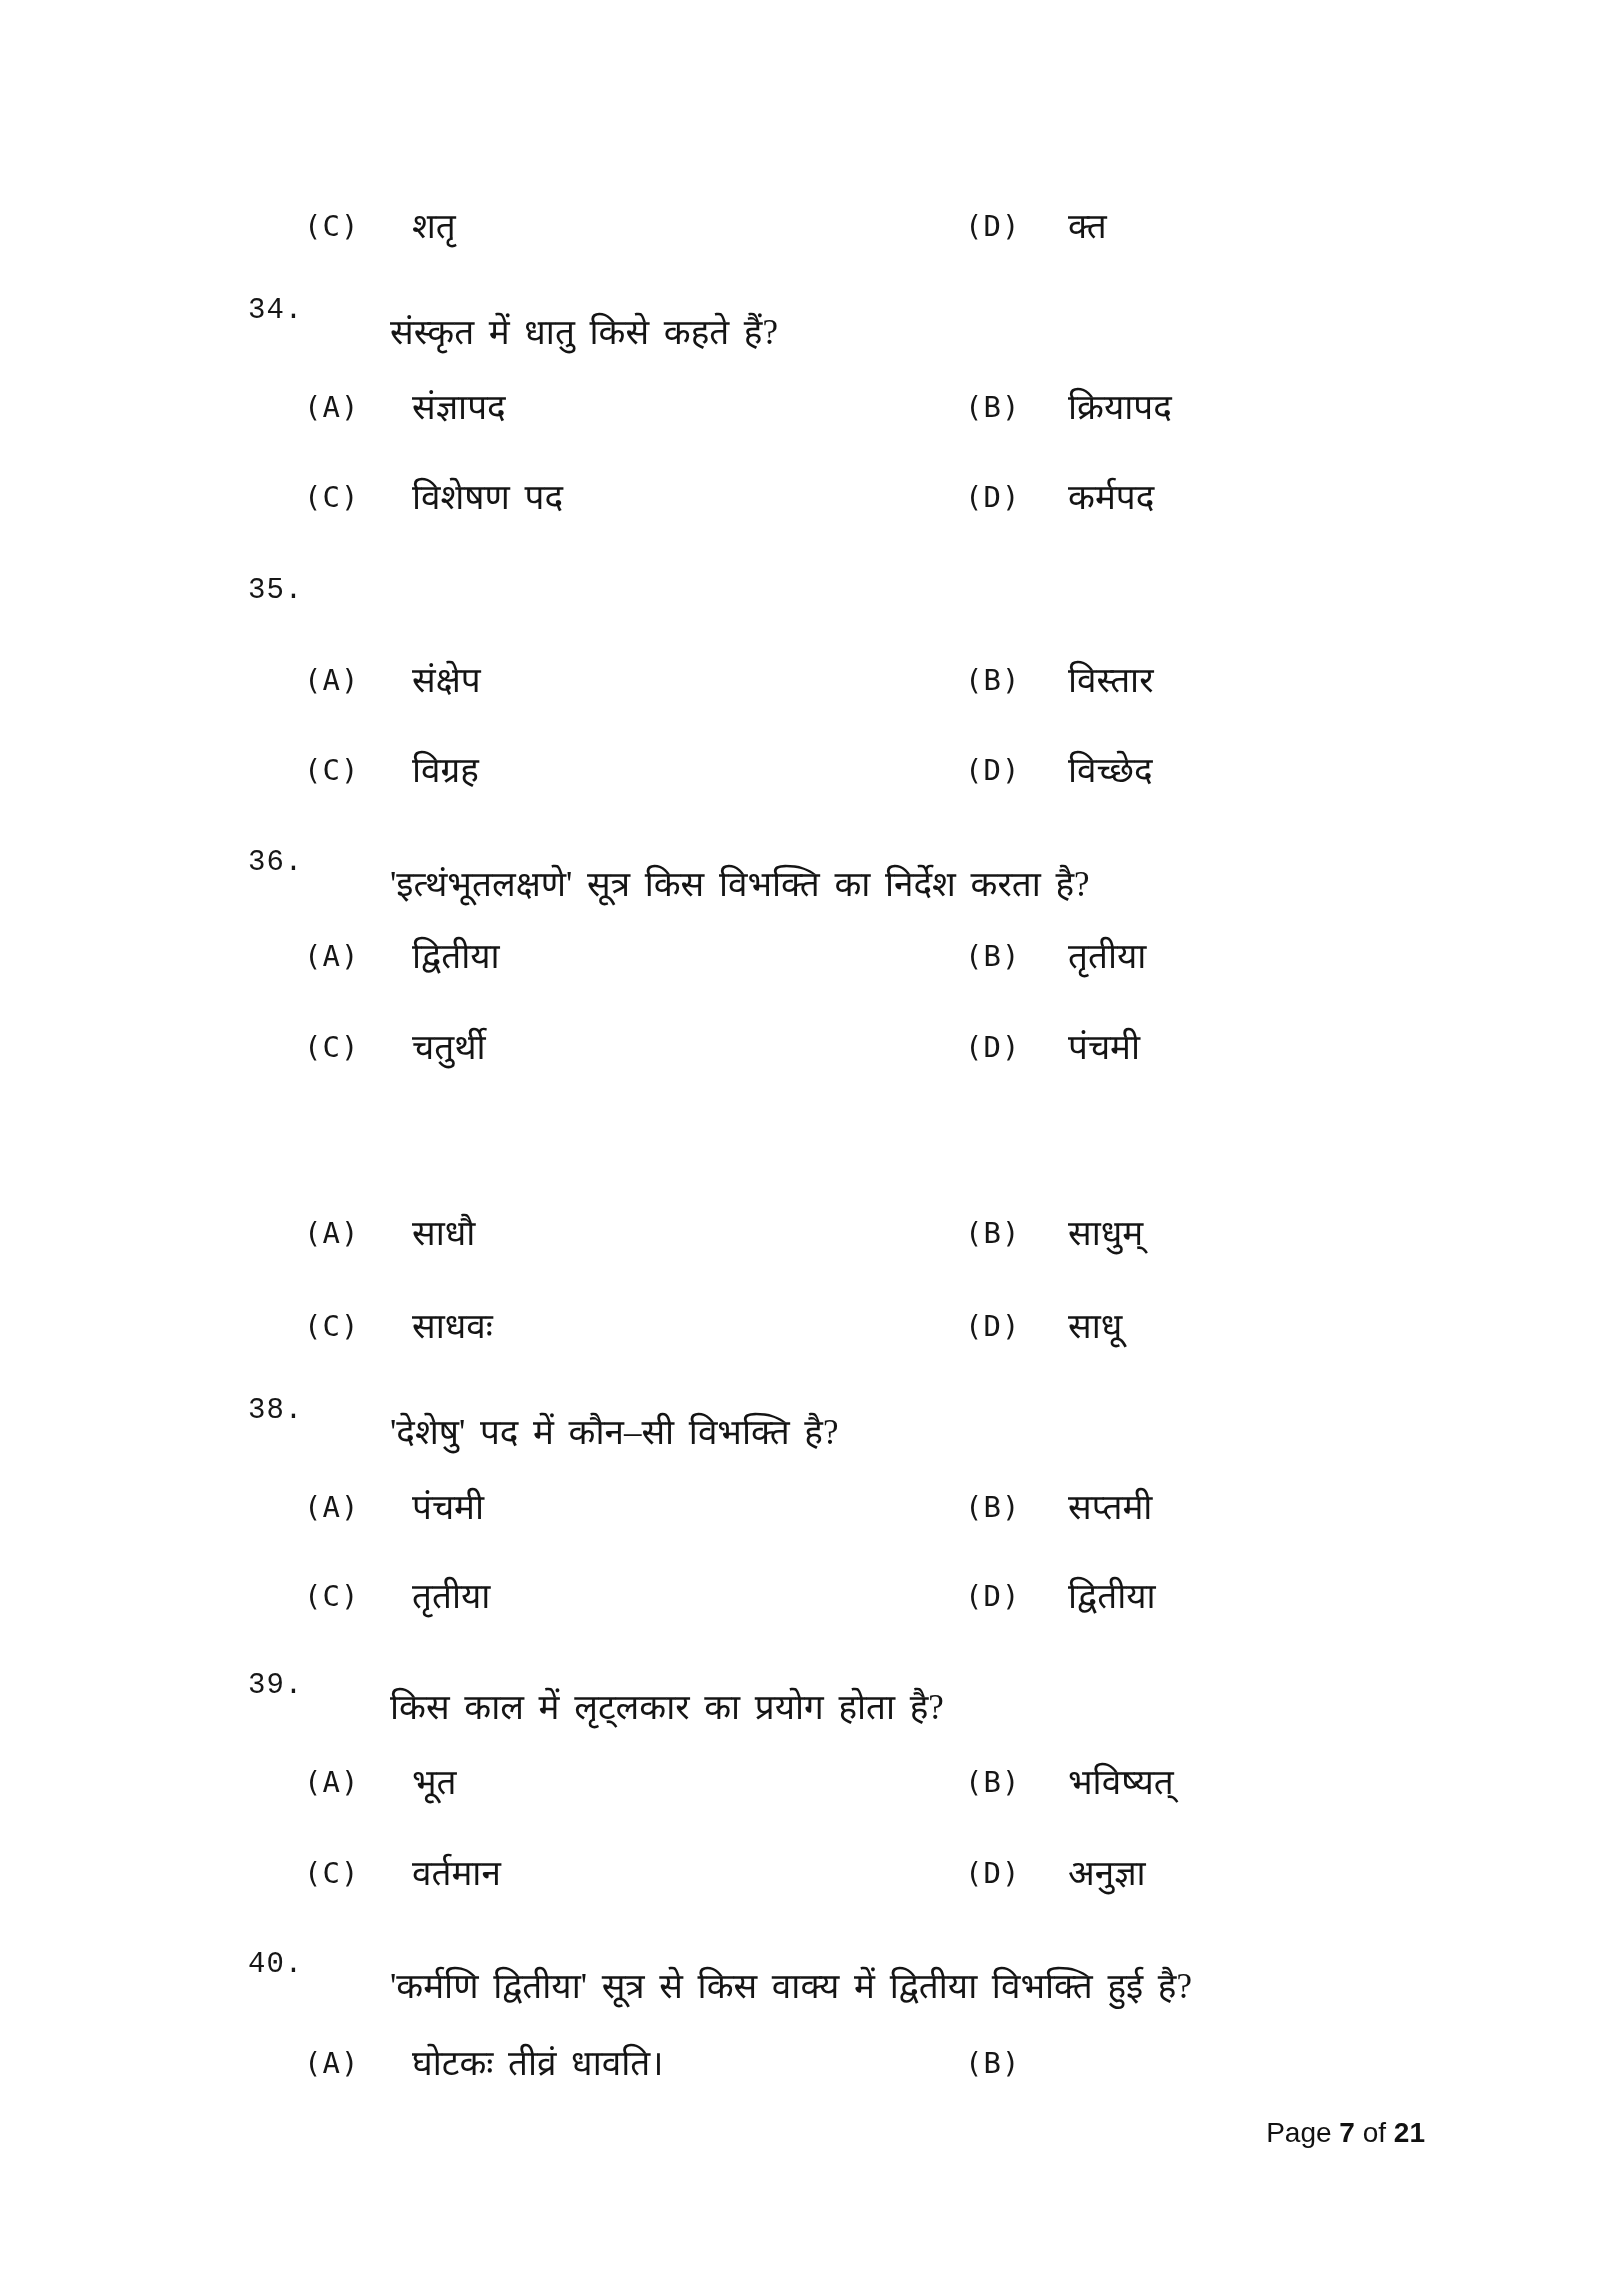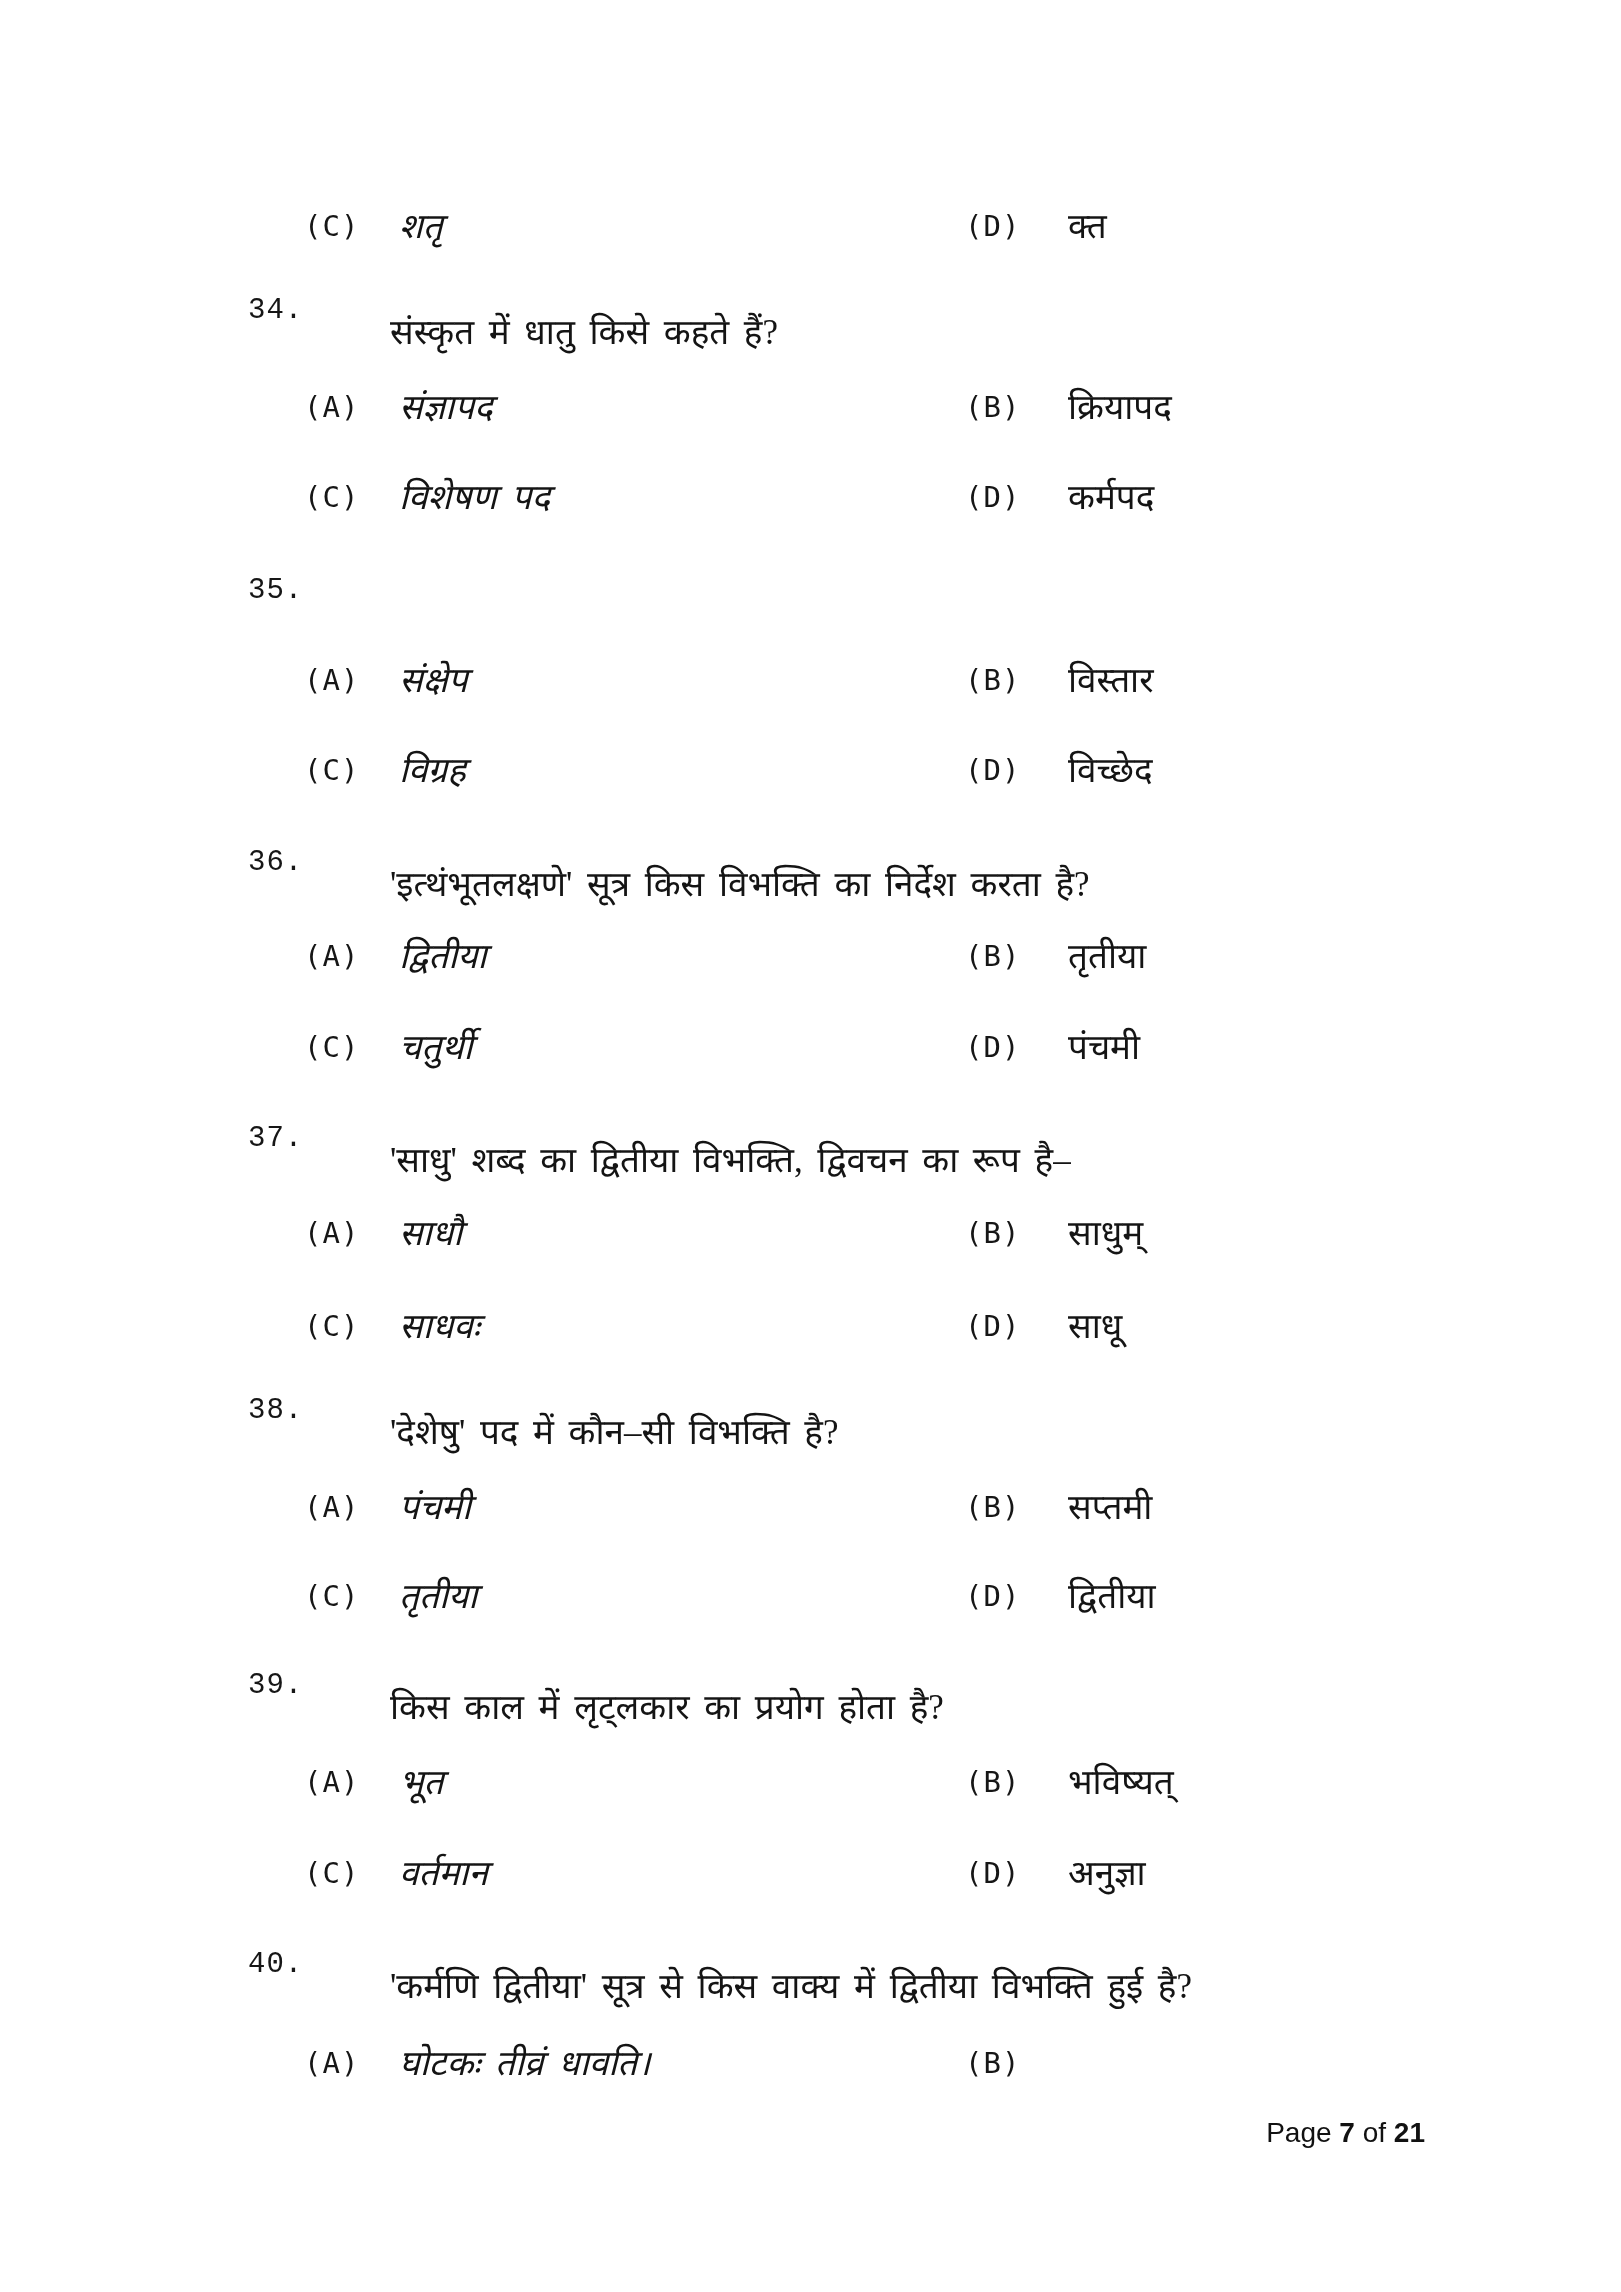--- a/index.html
+++ b/index.html
@@ -35,21 +35,21 @@
   
   .dev {
     font-size: 35px;
     word-spacing: 5.9px;
     color: #141414;
     white-space: nowrap;
   }
   .qnum   { position: absolute; left: 248px; top: 7.8px; font-family: Liberation Mono, monospace; }
   .stem   { position: absolute; left: 390px; top: 0; margin-top: 21px; }
   .ol1    { position: absolute; left: 304px; top: 7.8px; }
-  .ot1    { position: absolute; left: 399px; top: 0; font-style: italic; }
+  .ot1    { position: absolute; left: 412px; top: 0; }
   .ol2    { position: absolute; left: 965px; top: 7.8px; }
   .ot2    { position: absolute; left: 1068px; top: 0; }
   .footer {
     position: absolute;
     top: 2117px;
     right: 196px;
     font-family: "Liberation Sans", sans-serif;
     font-size: 28px;
     color: #111111;
     text-align: right;
@@ -111,24 +111,20 @@
     <span class="mono ol2">(B)</span>
     <span class="dev ot2">तृतीया</span>
   </div>
   <div class="row" style="top:1022px">
     <span class="mono ol1">(C)</span>
     <span class="dev ot1">चतुर्थी</span>
     <span class="mono ol2">(D)</span>
     <span class="dev ot2">पंचमी</span>
   </div>
 
-  <div class="row" style="top:1114px">
-    <span class="mono qnum">37.</span>
-    <span class="dev stem">'साधु' शब्द का द्वितीया विभक्ति, द्विवचन का रूप है–</span>
-  </div>
   <div class="row" style="top:1208px">
     <span class="mono ol1">(A)</span>
     <span class="dev ot1">साधौ</span>
     <span class="mono ol2">(B)</span>
     <span class="dev ot2">साधुम्</span>
   </div>
   <div class="row" style="top:1301px">
     <span class="mono ol1">(C)</span>
     <span class="dev ot1">साधवः</span>
     <span class="mono ol2">(D)</span>

